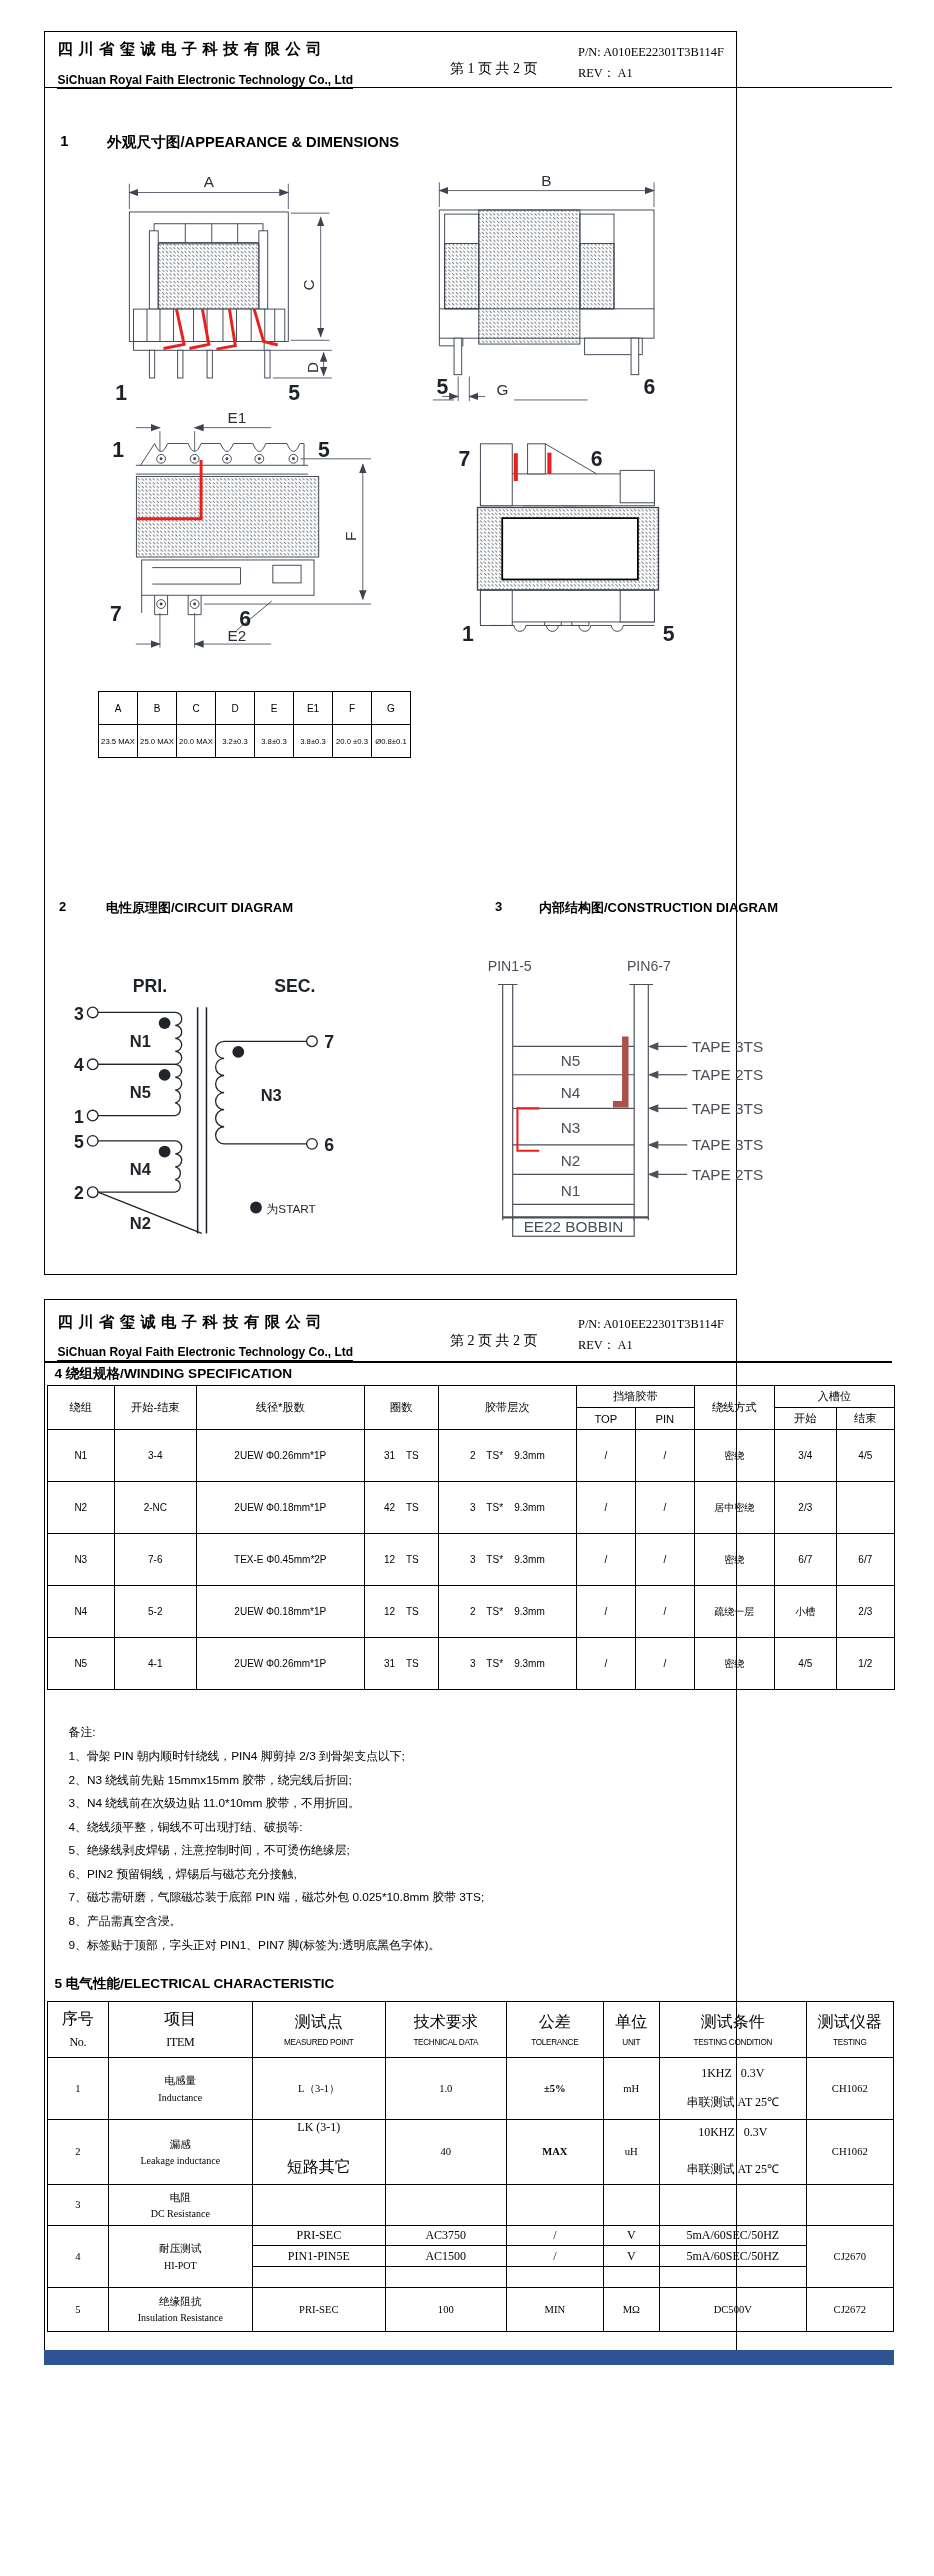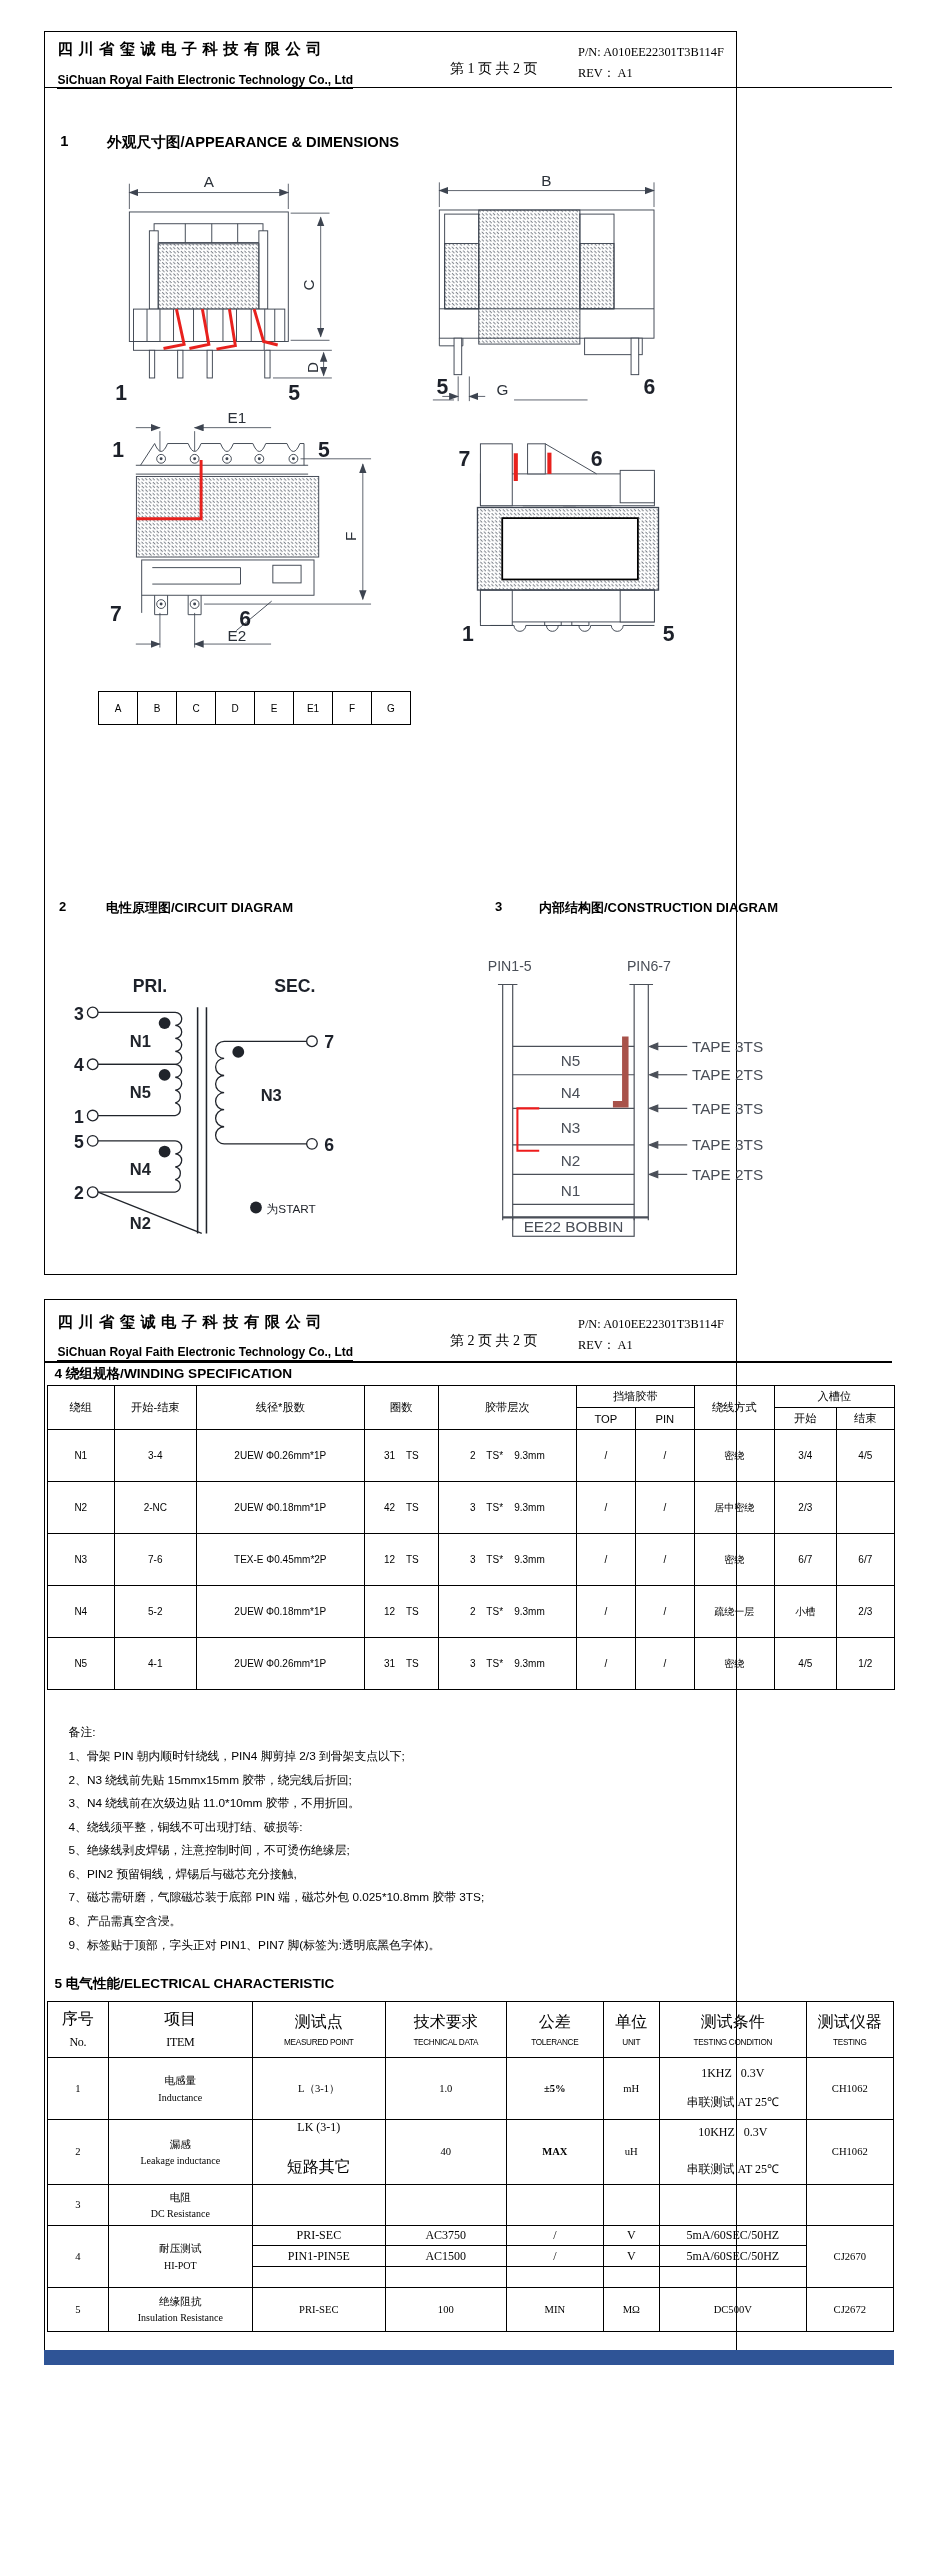--- a/index.html
+++ b/index.html
@@ -226,20 +226,30 @@
         <tr>
       <td class="dh">A</td>
       <td class="dh">B</td>
       <td class="dh">C</td>
       <td class="dh">D</td>
       <td class="dh">E</td>
       <td class="dh">E1</td>
       <td class="dh">F</td>
       <td class="dh">G</td>
     </tr>
+    <tr>
+      <td class="dv">23.5 MAX</td>
+      <td class="dv">25.0 MAX</td>
+      <td class="dv">20.0 MAX</td>
+      <td class="dv">3.2±0.3</td>
+      <td class="dv">3.8±0.3</td>
+      <td class="dv">3.8±0.3</td>
+      <td class="dv">20.0 ±0.3</td>
+      <td class="dv">Ø0.8±0.1</td>
+    </tr>
   </tbody>
     </table>
 
   <div class="abs sec-title" style="left:14px;top:867px;font-size:13px">2</div>
   <div class="abs sec-title" style="left:61px;top:867px;font-size:13px">电性原理图/CIRCUIT DIAGRAM</div>
   <div class="abs sec-title" style="left:450px;top:867px;font-size:13px">3</div>
   <div class="abs sec-title" style="left:494px;top:867px;font-size:13px">内部结构图/CONSTRUCTION DIAGRAM</div>
 
   <svg style="left:21px;top:938px" width="354" height="277" viewBox="0 0 600 470">
     <g stroke="#20242b" stroke-width="2.2" fill="none">

